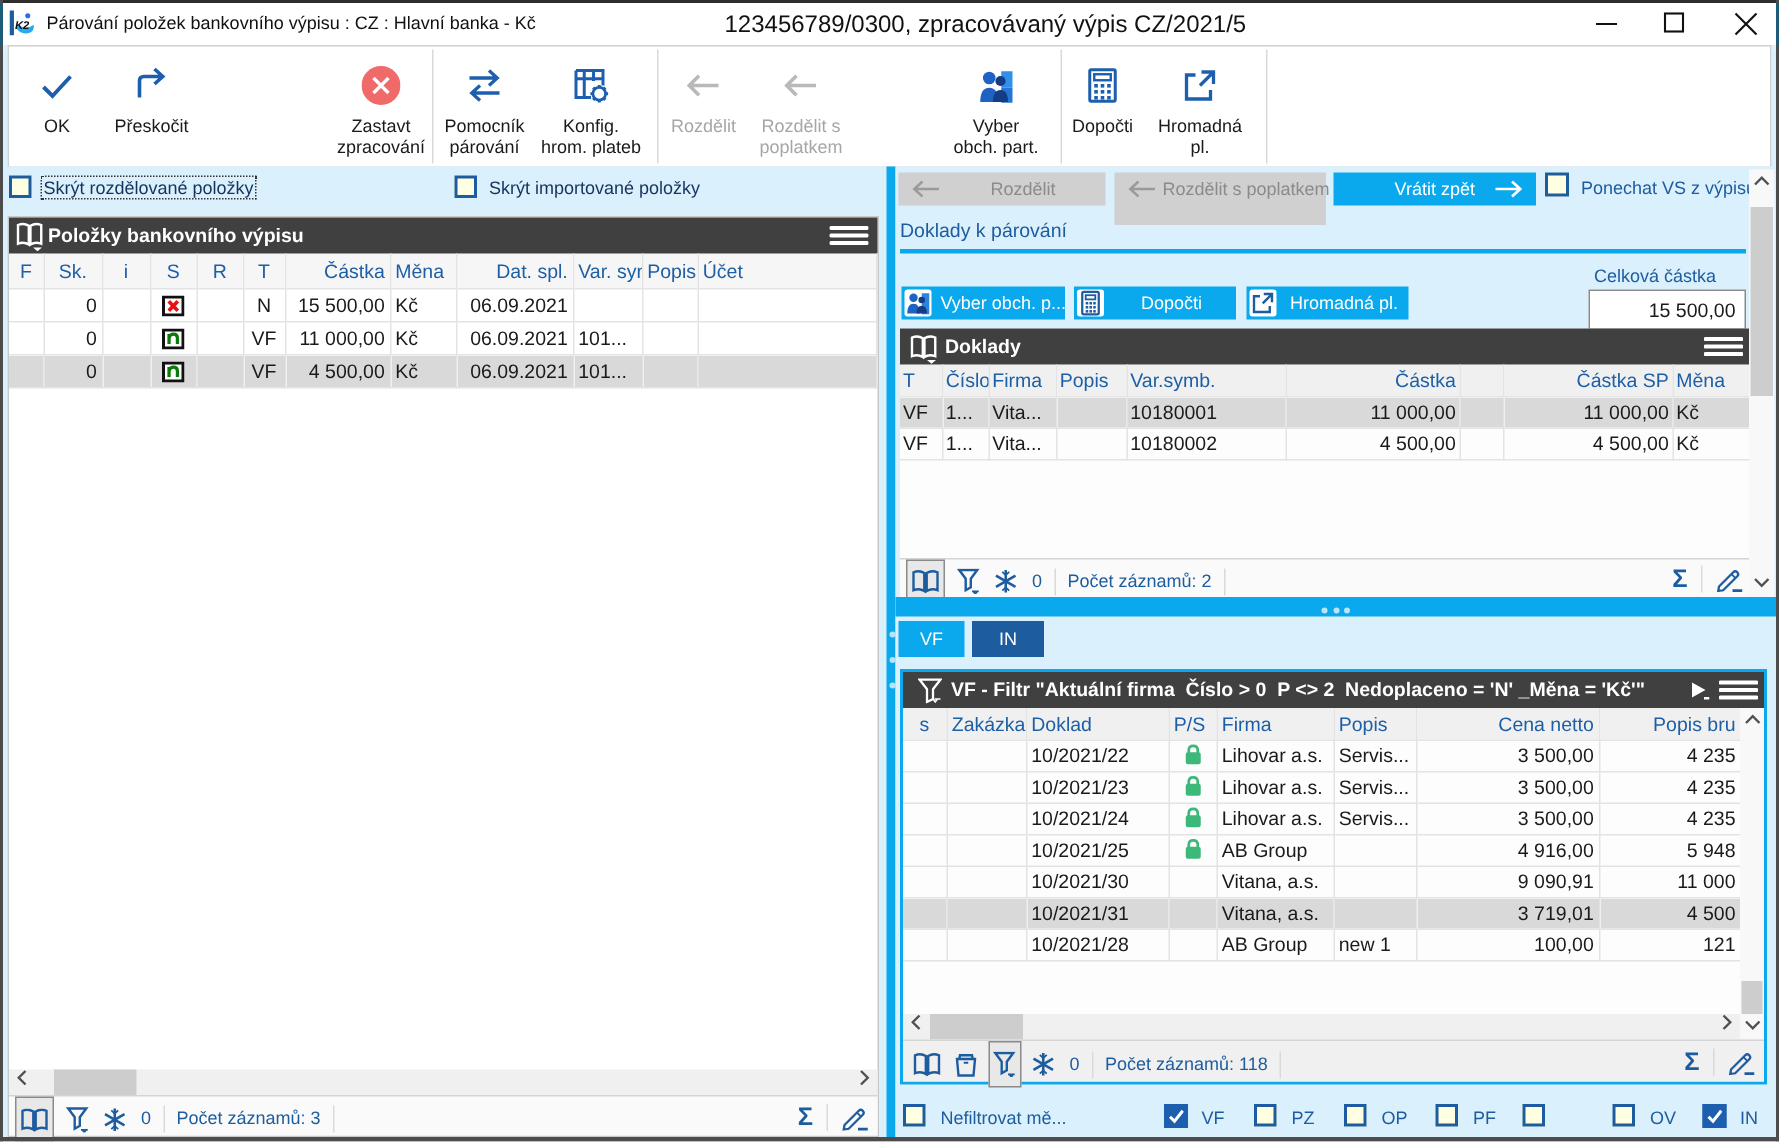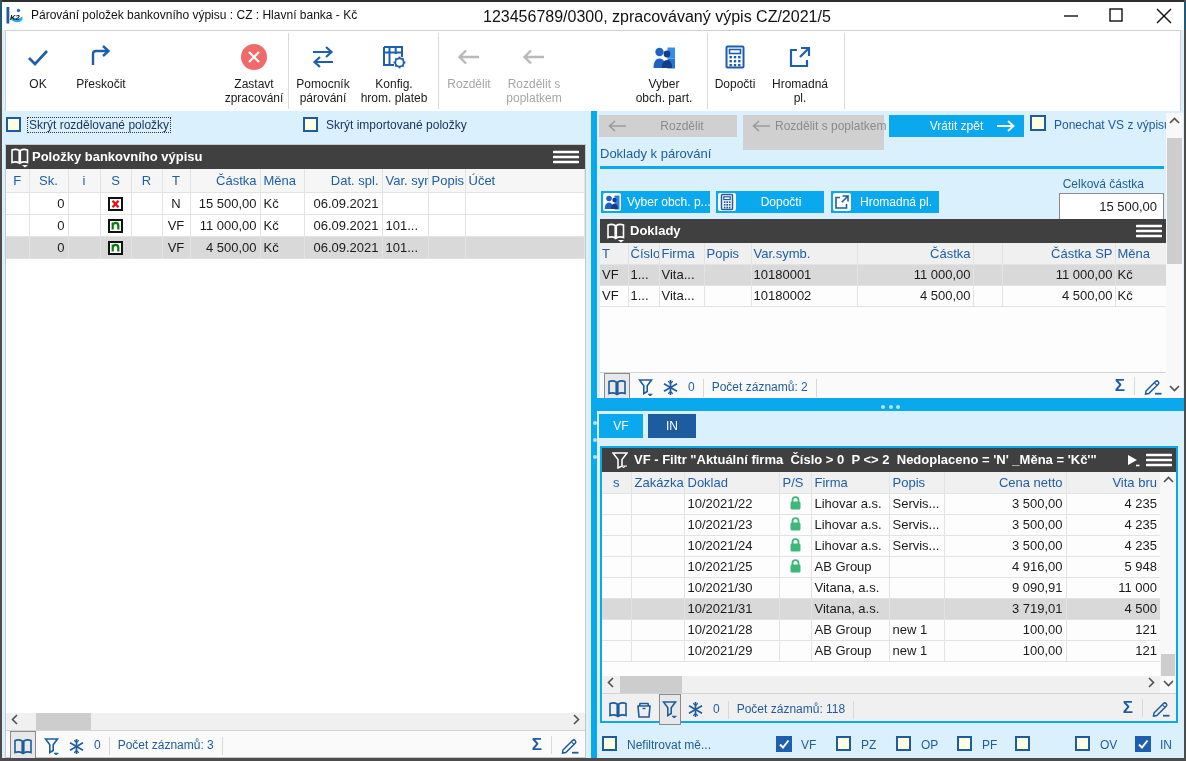--- a/index.html
+++ b/index.html
@@ -528,21 +528,21 @@
         </colgroup>
       <tbody>
           <tr>
             <th class="c">s</th>
             <th>Zakázka</th>
             <th>Doklad</th>
             <th>P/S</th>
             <th>Firma</th>
             <th>Popis</th>
             <th class="r">Cena netto</th>
-            <th class="r">Vita bru</th>
+            <th class="r">Popis bru</th>
           </tr>
       <tr>
             <td></td>
             <td></td>
             <td>10/2021/22</td>
             <td class="c"><span class="lock"><svg width="13" height="14" viewBox="0 0 13 14">
                   <path d="M3.5 6 L3.5 4.2 Q3.5 1.2 6.5 1.2 Q9.5 1.2 9.5 4.2 L9.5 6" fill="none" stroke="#3cb878" stroke-width="1.8"></path>
                   <rect x="1.5" y="5.5" width="10" height="8" rx="1.5" fill="#3cb878"></rect>
                 </svg></span></td>
             <td>Lihovar a.s.</td>
@@ -606,30 +606,20 @@
             <td></td>
             <td>Vitana, a.s.</td>
             <td></td>
             <td class="r">3 719,01</td>
             <td class="r">4 500</td>
           </tr>
       <tr>
             <td></td>
             <td></td>
             <td>10/2021/28</td>
-            <td></td>
-            <td>AB Group</td>
-            <td>new 1</td>
-            <td class="r">100,00</td>
-            <td class="r">121</td>
-          </tr>
-      <tr>
-            <td></td>
-            <td></td>
-            <td>10/2021/29</td>
             <td></td>
             <td>AB Group</td>
             <td>new 1</td>
             <td class="r">100,00</td>
             <td class="r">121</td>
           </tr>
     </tbody>
       </table>
 
     <div class="abs vscroll" style="right:0;top:24px;width:16px;height:221px;">

